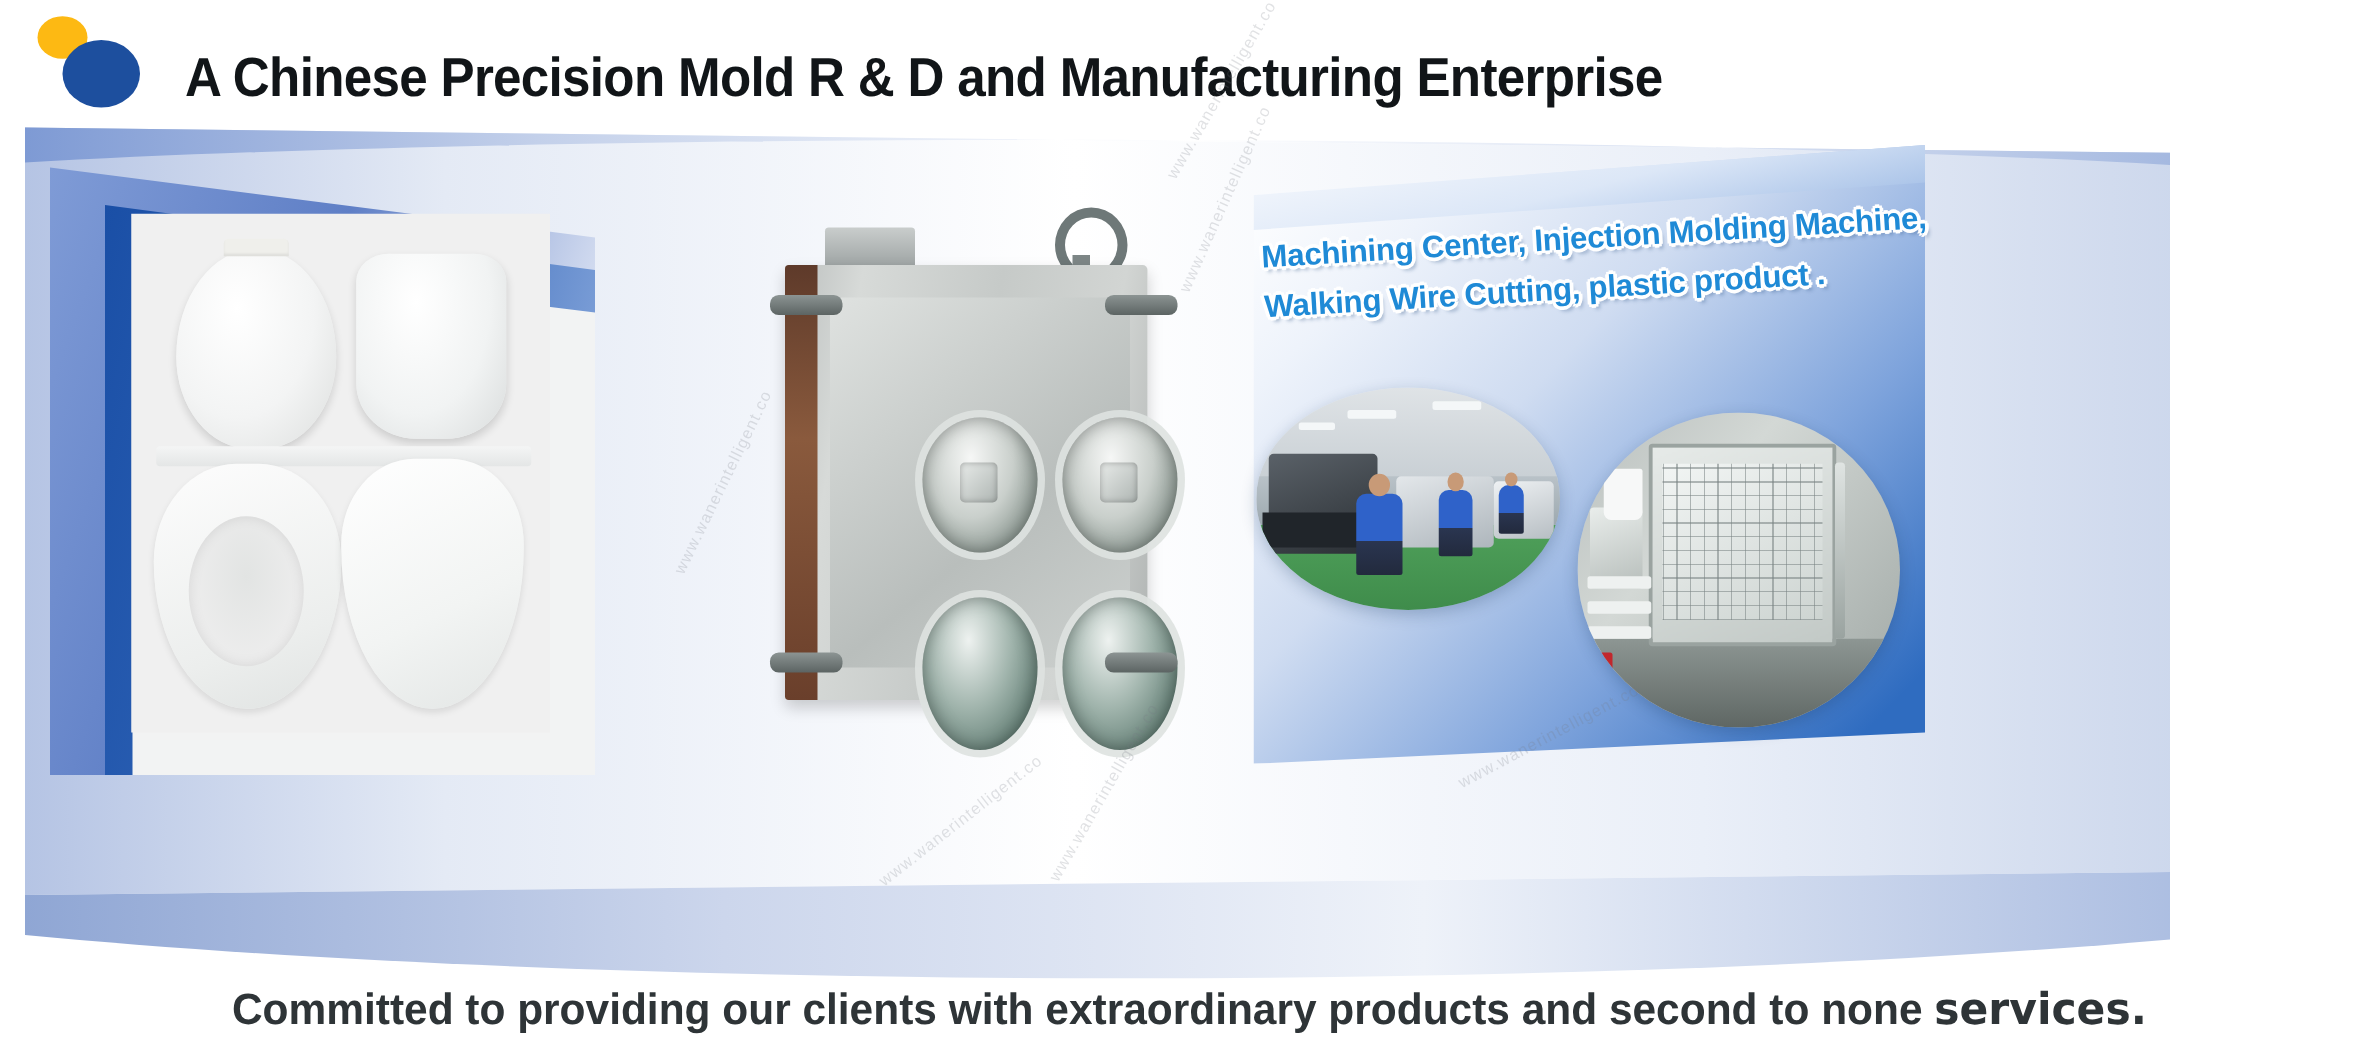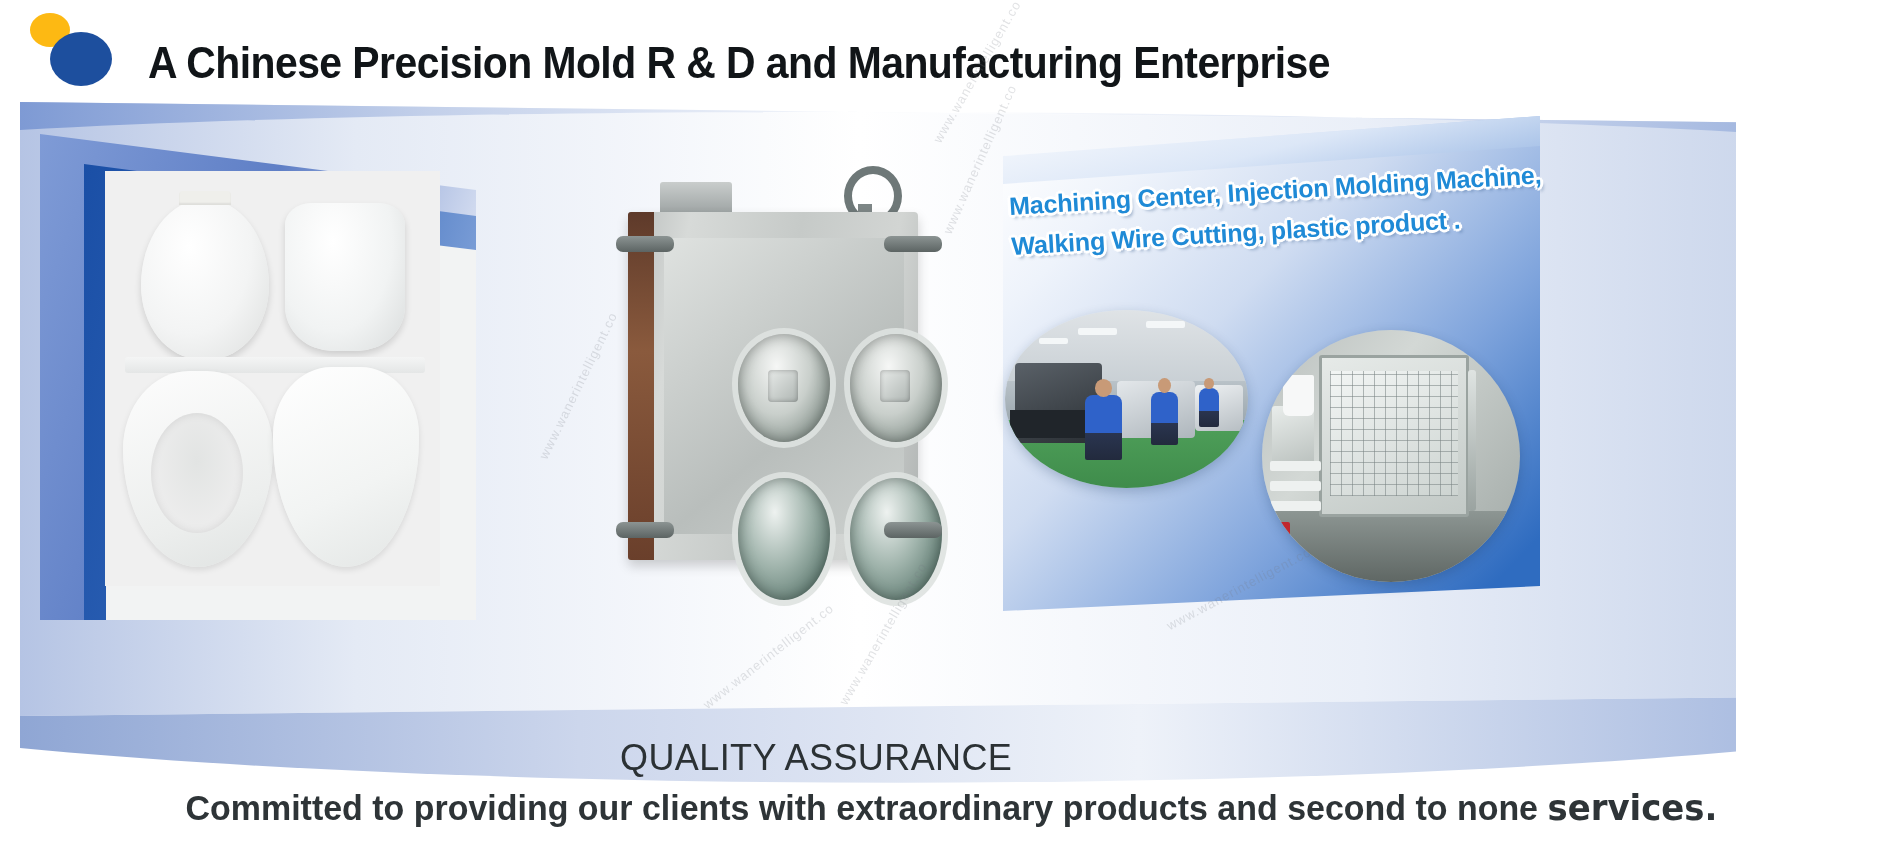--- a/index.html
+++ b/index.html
@@ -451,21 +451,20 @@
       </div>
       <div class="cav cav-c"></div>
       <div class="cav cav-d"></div>
     </div>
     <div class="pin pin-tl"></div>
     <div class="pin pin-tr"></div>
     <div class="pin pin-bl"></div>
     <div class="pin pin-br"></div>
   </div>
 
-  <div class="quality-label">QUALITY ASSURANCE</div>
 
   <div class="right-panel">
     <svg class="right-panel-svg" width="545" height="495" viewBox="0 0 545 495">
       <defs>
         <linearGradient id="panelGrad" x1="0.05" y1="0" x2="1" y2="0.85">
           <stop offset="0" stop-color="#ffffff"></stop>
           <stop offset="0.18" stop-color="#eef3fb"></stop>
           <stop offset="0.42" stop-color="#cfdcf1"></stop>
           <stop offset="0.72" stop-color="#7fa4dc"></stop>
           <stop offset="1" stop-color="#2f6cc0"></stop>

